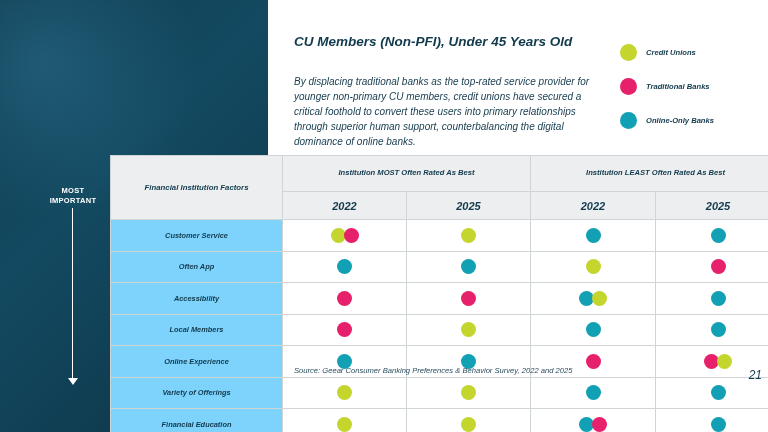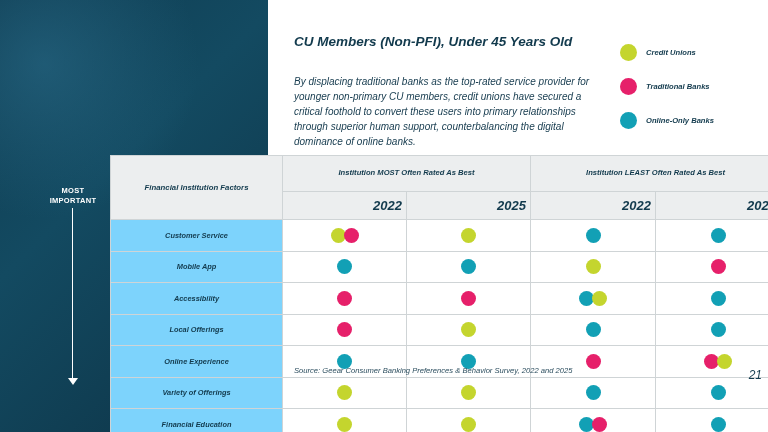--- a/index.html
+++ b/index.html
@@ -154,23 +154,23 @@
     background: #eceeef;
     color: #123a4d;
     font-size: 7.8px;
     font-weight: bold;
     text-align: center;
     vertical-align: middle;
   }
   .hdr-year {
     background: #eceeef;
     color: #123a4d;
-    font-size: 13px;
-    font-weight: bold;
-    text-align: right;
+    font-size: 11px;
+    font-weight: bold;
+    text-align: center;
     height: 19px;
   }
   td.factor {
     font-size: 7.4px;
     font-weight: bold;
     color: #123a4d;
     text-align: center;
     height: 22.5px;
     background: #7dd3fc;
   }
@@ -284,21 +284,21 @@
                   <span class="dot" style="background: rgb(18, 160, 181);"></span>
                 </div>
               </td>
               <td class="cell">
                 <div class="dots">
                   <span class="dot" style="background: rgb(18, 160, 181);"></span>
                 </div>
               </td>
             </tr>
             <tr>
-              <td class="factor">Mobile App</td>
+              <td class="factor">Often App</td>
               <td class="cell">
                 <div class="dots">
                   <span class="dot" style="background: rgb(18, 160, 181);"></span>
                 </div>
               </td>
               <td class="cell">
                 <div class="dots">
                   <span class="dot" style="background: rgb(18, 160, 181);"></span>
                 </div>
               </td>
@@ -331,21 +331,21 @@
                   <span class="dot" style="background: rgb(196, 213, 46);"></span>
                 </div>
               </td>
               <td class="cell">
                 <div class="dots">
                   <span class="dot" style="background: rgb(18, 160, 181);"></span>
                 </div>
               </td>
             </tr>
             <tr>
-              <td class="factor">Local Offerings</td>
+              <td class="factor">Local Members</td>
               <td class="cell">
                 <div class="dots">
                   <span class="dot" style="background: rgb(230, 32, 106);"></span>
                 </div>
               </td>
               <td class="cell">
                 <div class="dots">
                   <span class="dot" style="background: rgb(196, 213, 46);"></span>
                 </div>
               </td>

